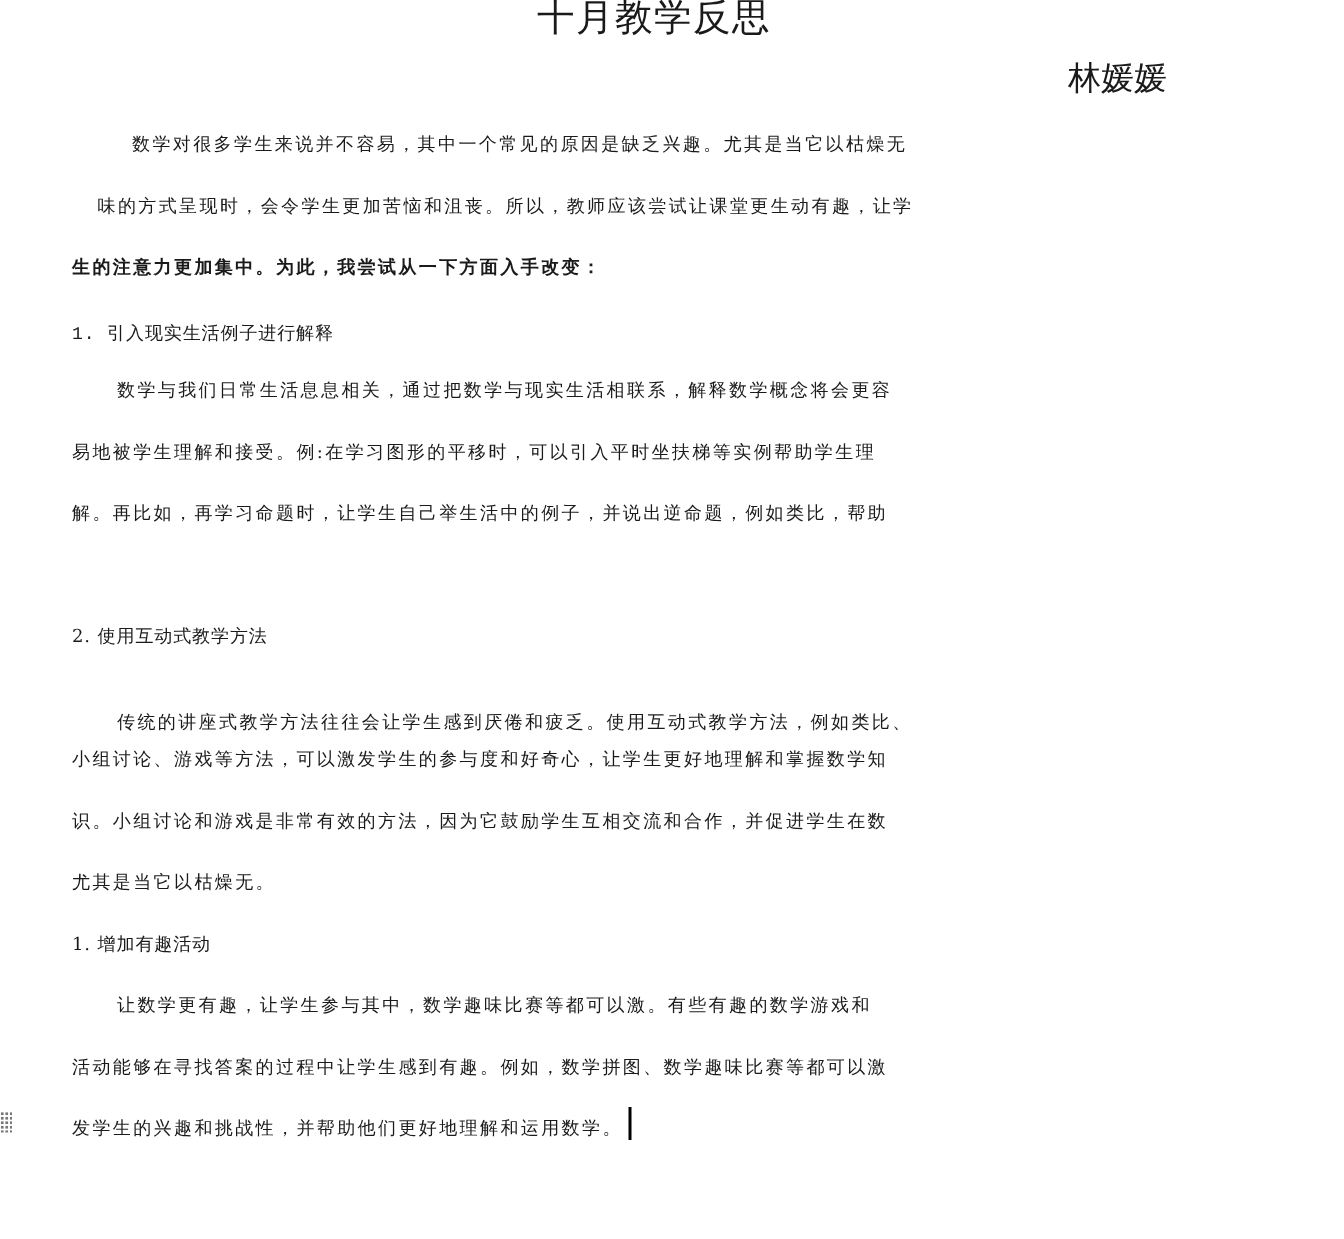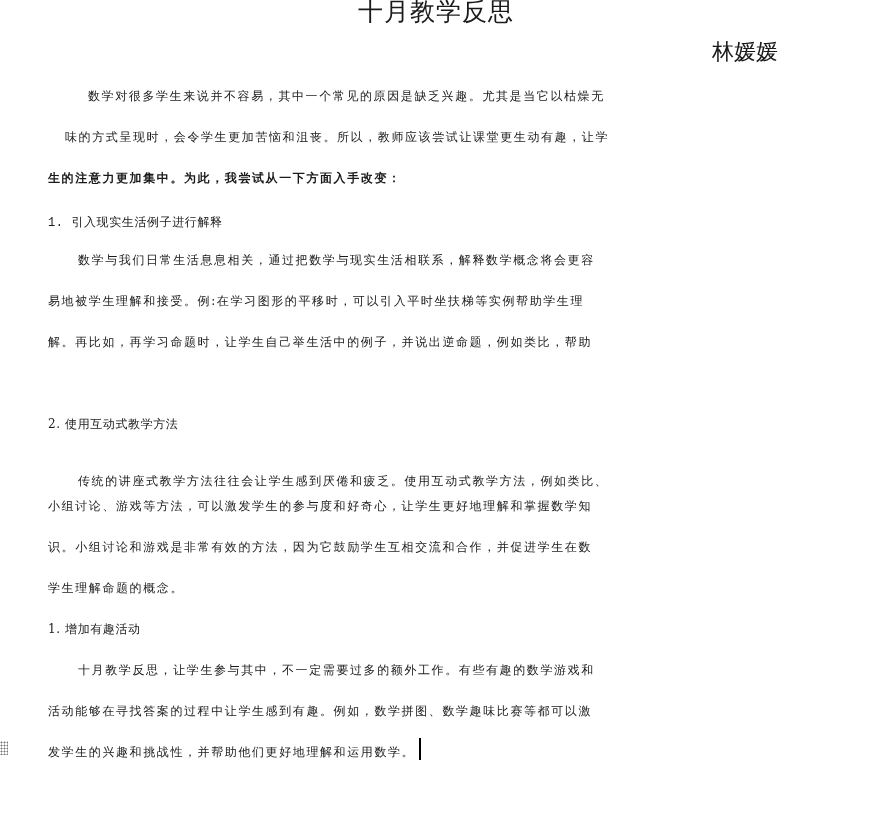--- a/index.html
+++ b/index.html
@@ -48,21 +48,21 @@
 
   <div class="line heading" style="top:209px;font-family:Liberation Mono, monospace;">1. 引入现实生活例子进行解释</div>
   <div class="line indent" style="top:246px;">数学与我们日常生活息息相关，通过把数学与现实生活相联系，解释数学概念将会更容</div>
   <div class="line" style="top:287px;">易地被学生理解和接受。例:在学习图形的平移时，可以引入平时坐扶梯等实例帮助学生理</div>
   <div class="line" style="top:328px;">解。再比如，再学习命题时，让学生自己举生活中的例子，并说出逆命题，例如类比，帮助</div>
 
   <div class="line heading" style="top:410px;">2. 使用互动式教学方法</div>
   <div class="line indent" style="top:451px;margin-top:16px;">传统的讲座式教学方法往往会让学生感到厌倦和疲乏。使用互动式教学方法，例如类比、</div>
   <div class="line" style="top:492px;">小组讨论、游戏等方法，可以激发学生的参与度和好奇心，让学生更好地理解和掌握数学知</div>
   <div class="line" style="top:533px;">识。小组讨论和游戏是非常有效的方法，因为它鼓励学生互相交流和合作，并促进学生在数</div>
-  <div class="line" style="top:574px;">学生理解命题的概念。</div>
+  <div class="line" style="top:574px;">尤其是当它以枯燥无。</div>
 
   <div class="line heading" style="top:615px;">1. 增加有趣活动</div>
-  <div class="line indent" style="top:656px;">十月教学反思，让学生参与其中，不一定需要过多的额外工作。有些有趣的数学游戏和</div>
+  <div class="line indent" style="top:656px;">让数学更有趣，让学生参与其中，数学趣味比赛等都可以激。有些有趣的数学游戏和</div>
   <div class="line" style="top:697px;">活动能够在寻找答案的过程中让学生感到有趣。例如，数学拼图、数学趣味比赛等都可以激</div>
   <div class="line" style="top:738px;"><span>发学生的兴趣和挑战性，并帮助他们更好地理解和运用数学。</span><span class="cursor"></span></div>
 
   <div class="drag-handle"></div>
 </div>
 
 </body></html>

